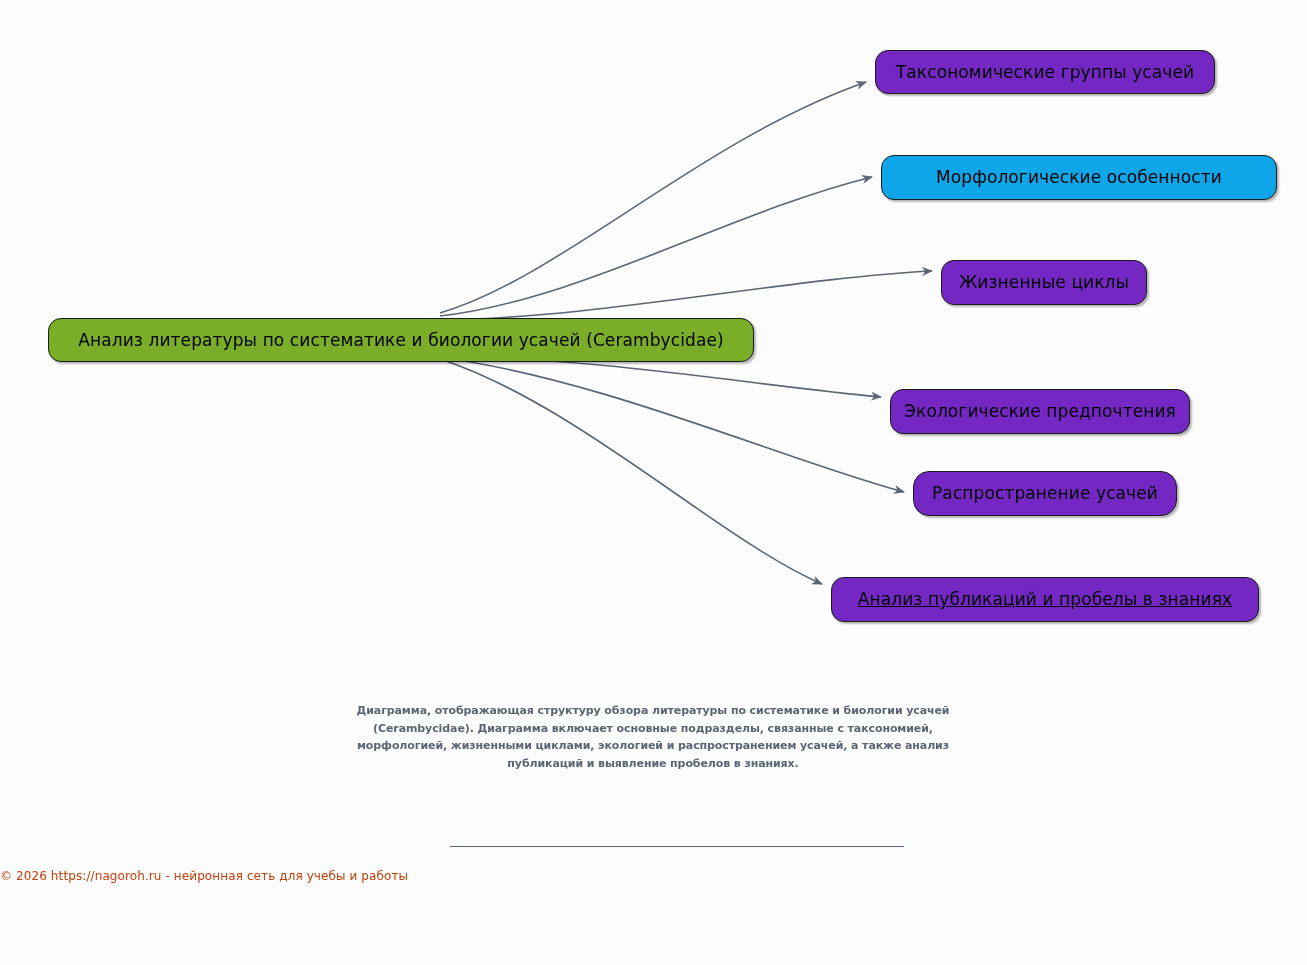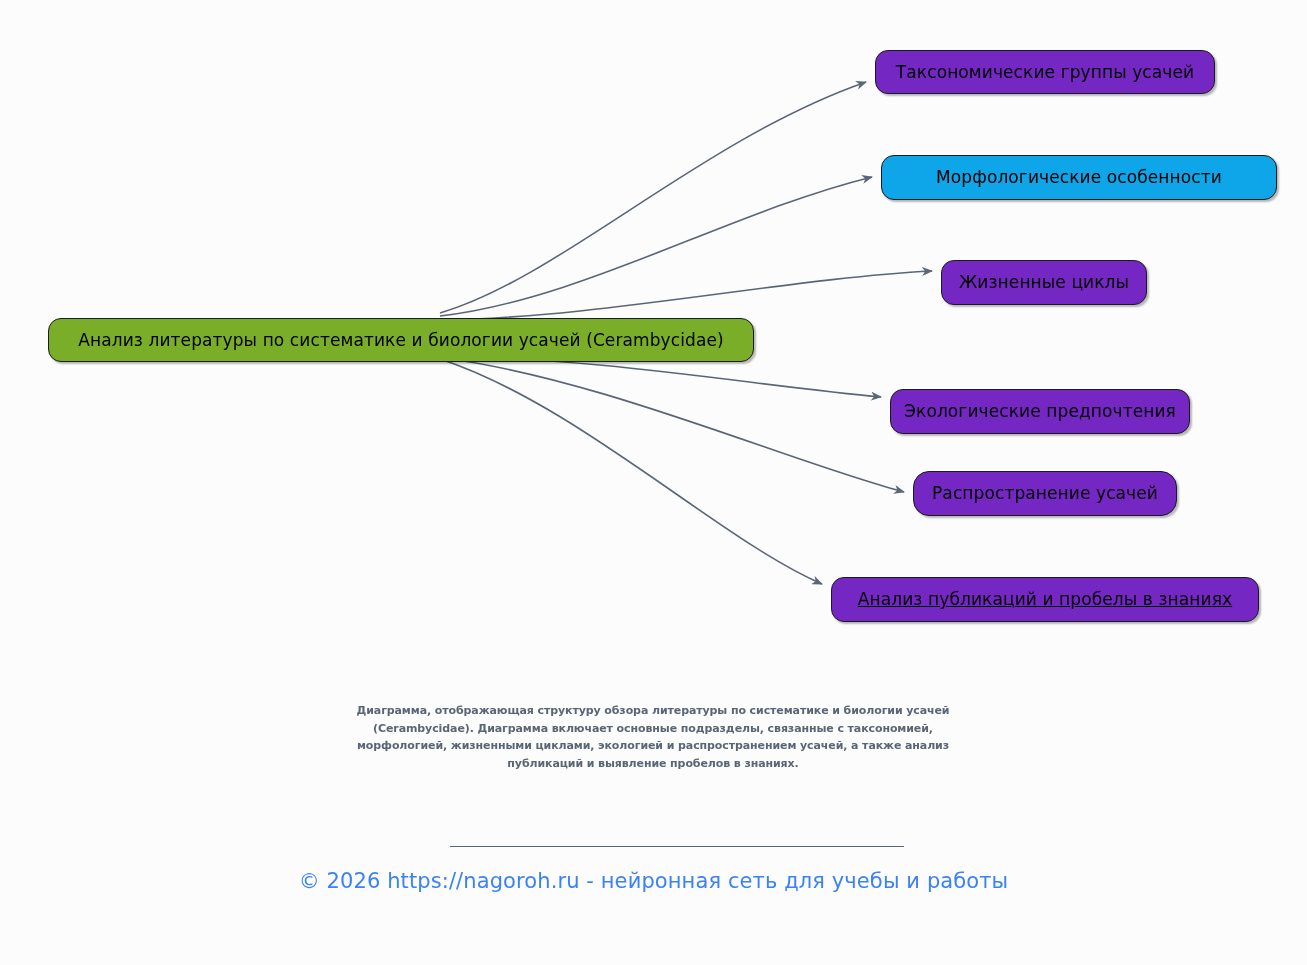--- a/index.html
+++ b/index.html
@@ -62,24 +62,23 @@
     top: 846px;
     width: 454px;
     height: 1px;
     background: #5a6676;
   }
   #footer {
     position: absolute;
     left: 0;
     top: 869px;
     width: 1307px;
-    text-align: center;
     font-family: "DejaVu Sans", sans-serif;
-    font-size: 21px;
-    color: #3b82f6;
+    font-size: 12px;
+    color: #c2410c;
     letter-spacing: 0.1px;
   }
 </style>
 </head>
 <body>
 
 <div id="diagram-canvas">
   <svg id="edges-layer" width="1307" height="965" style="position:absolute;left:0;top:0;">
     <defs>
       <marker id="arrowhead" markerWidth="11" markerHeight="9" refX="10" refY="4.5" orient="auto" markerUnits="userSpaceOnUse">

